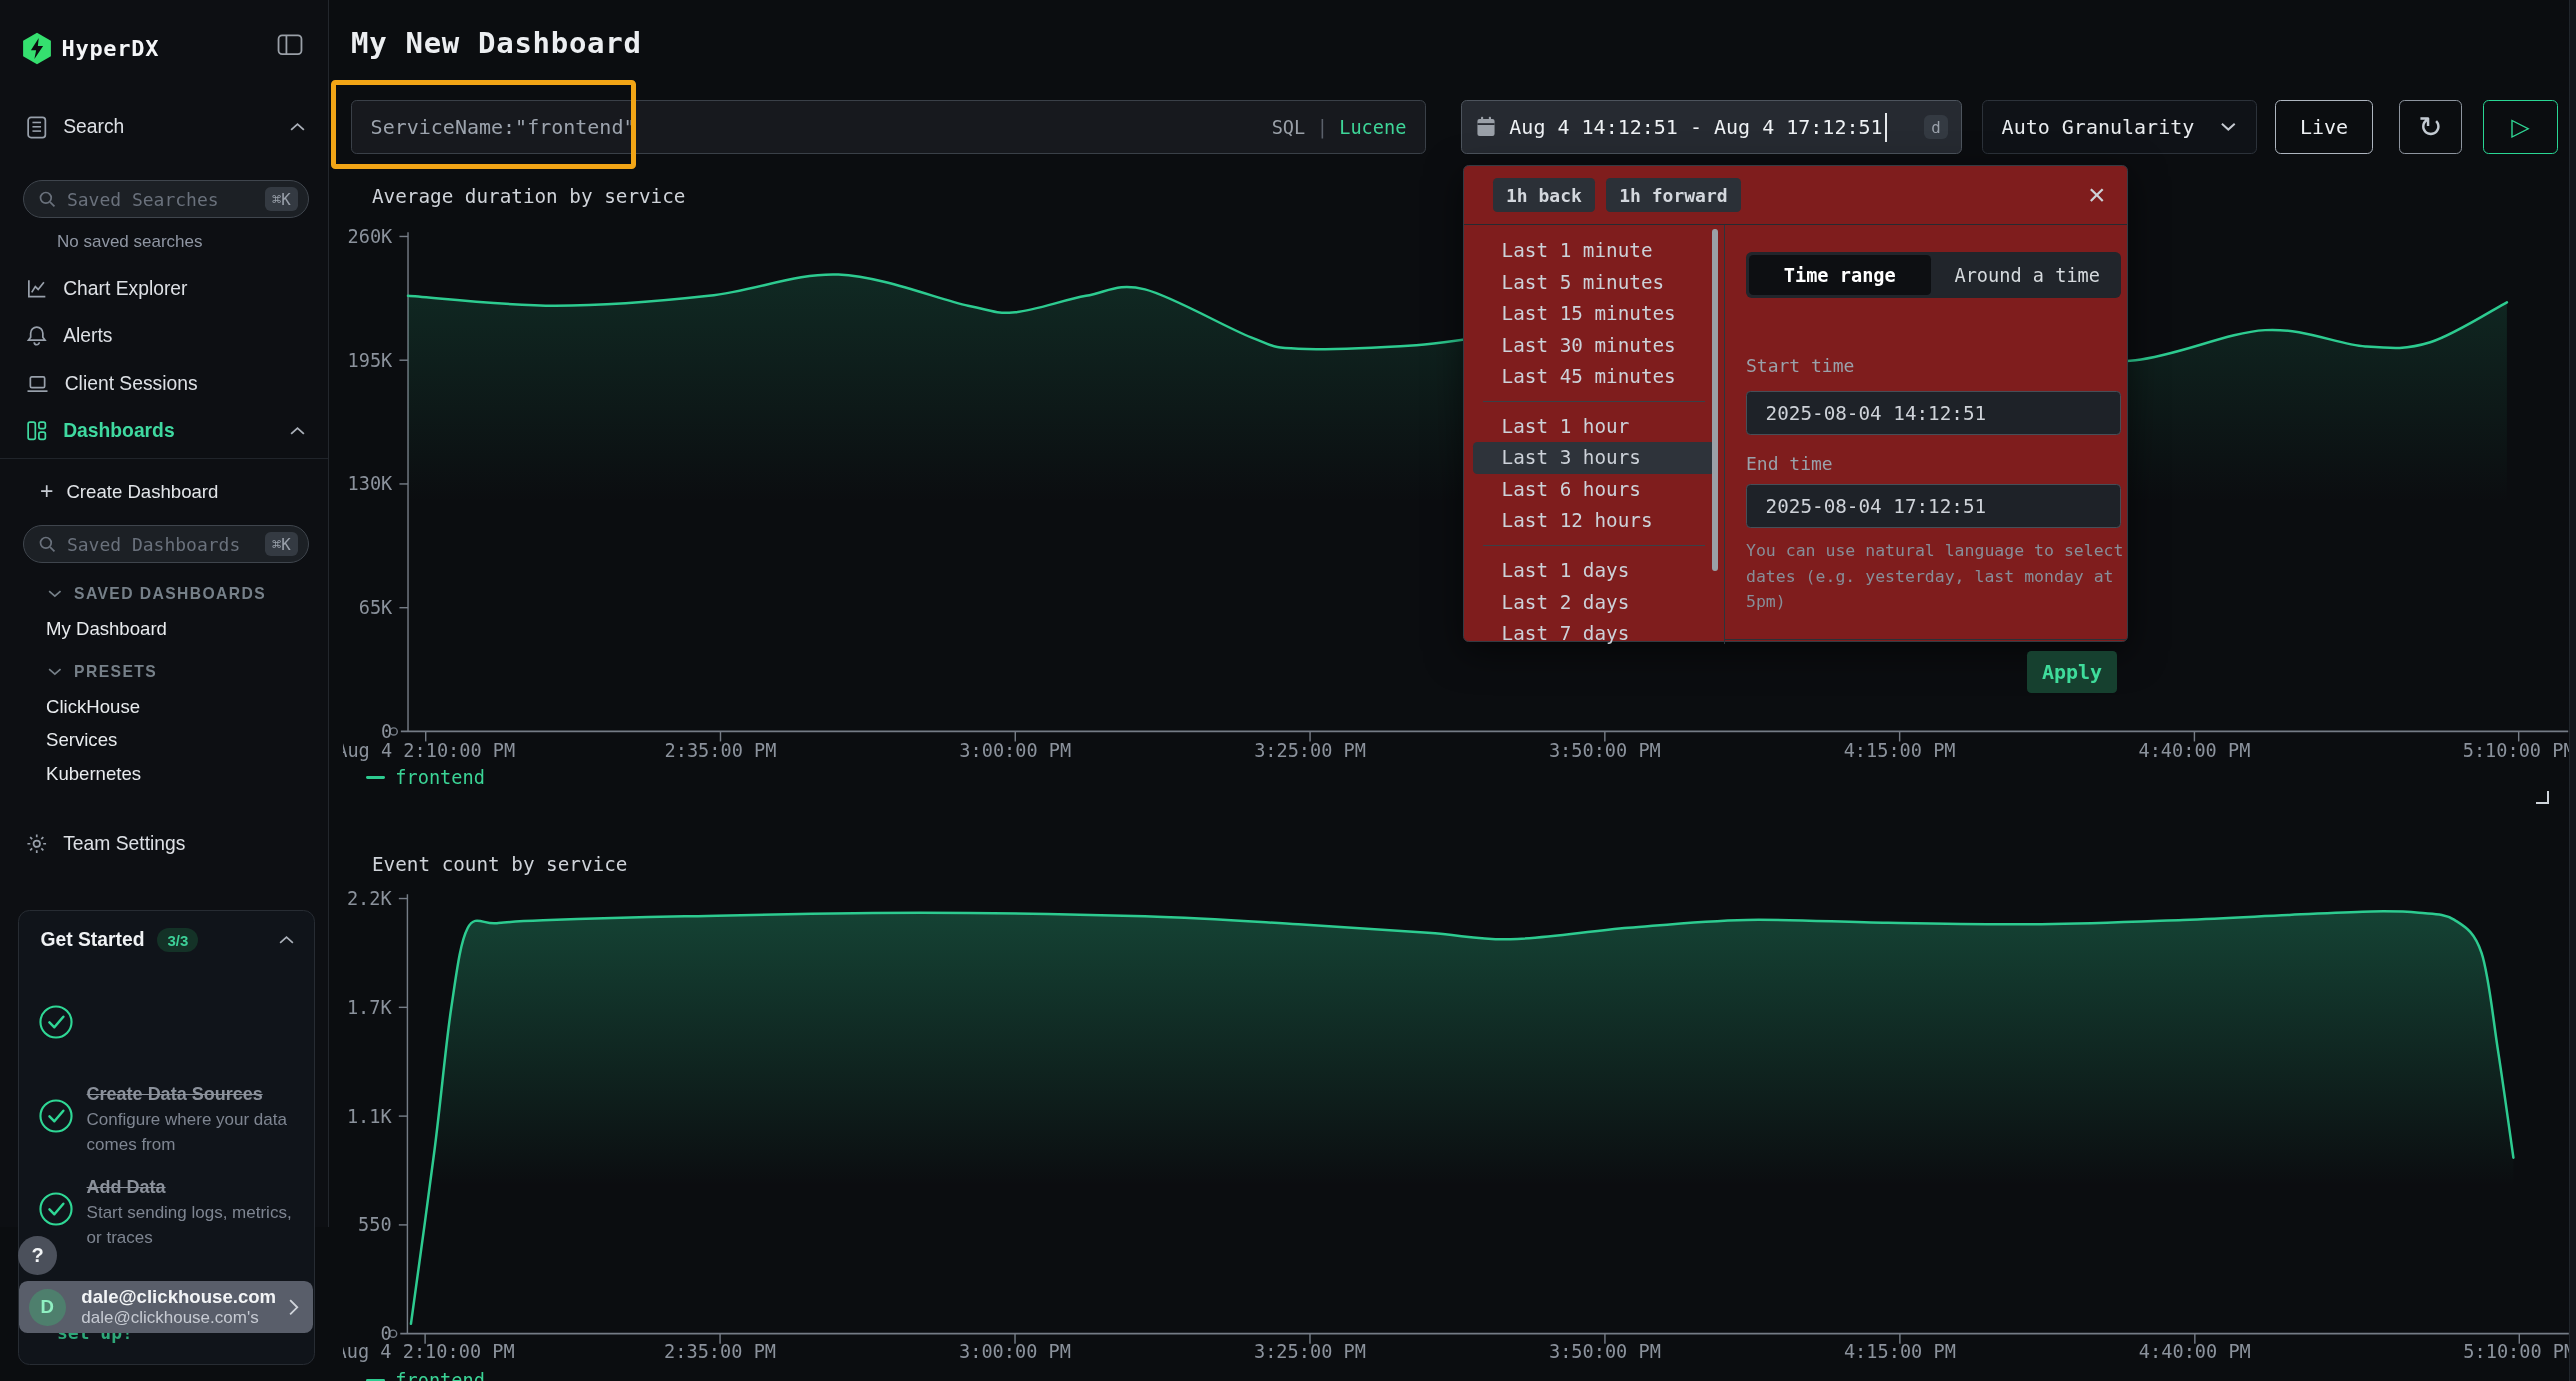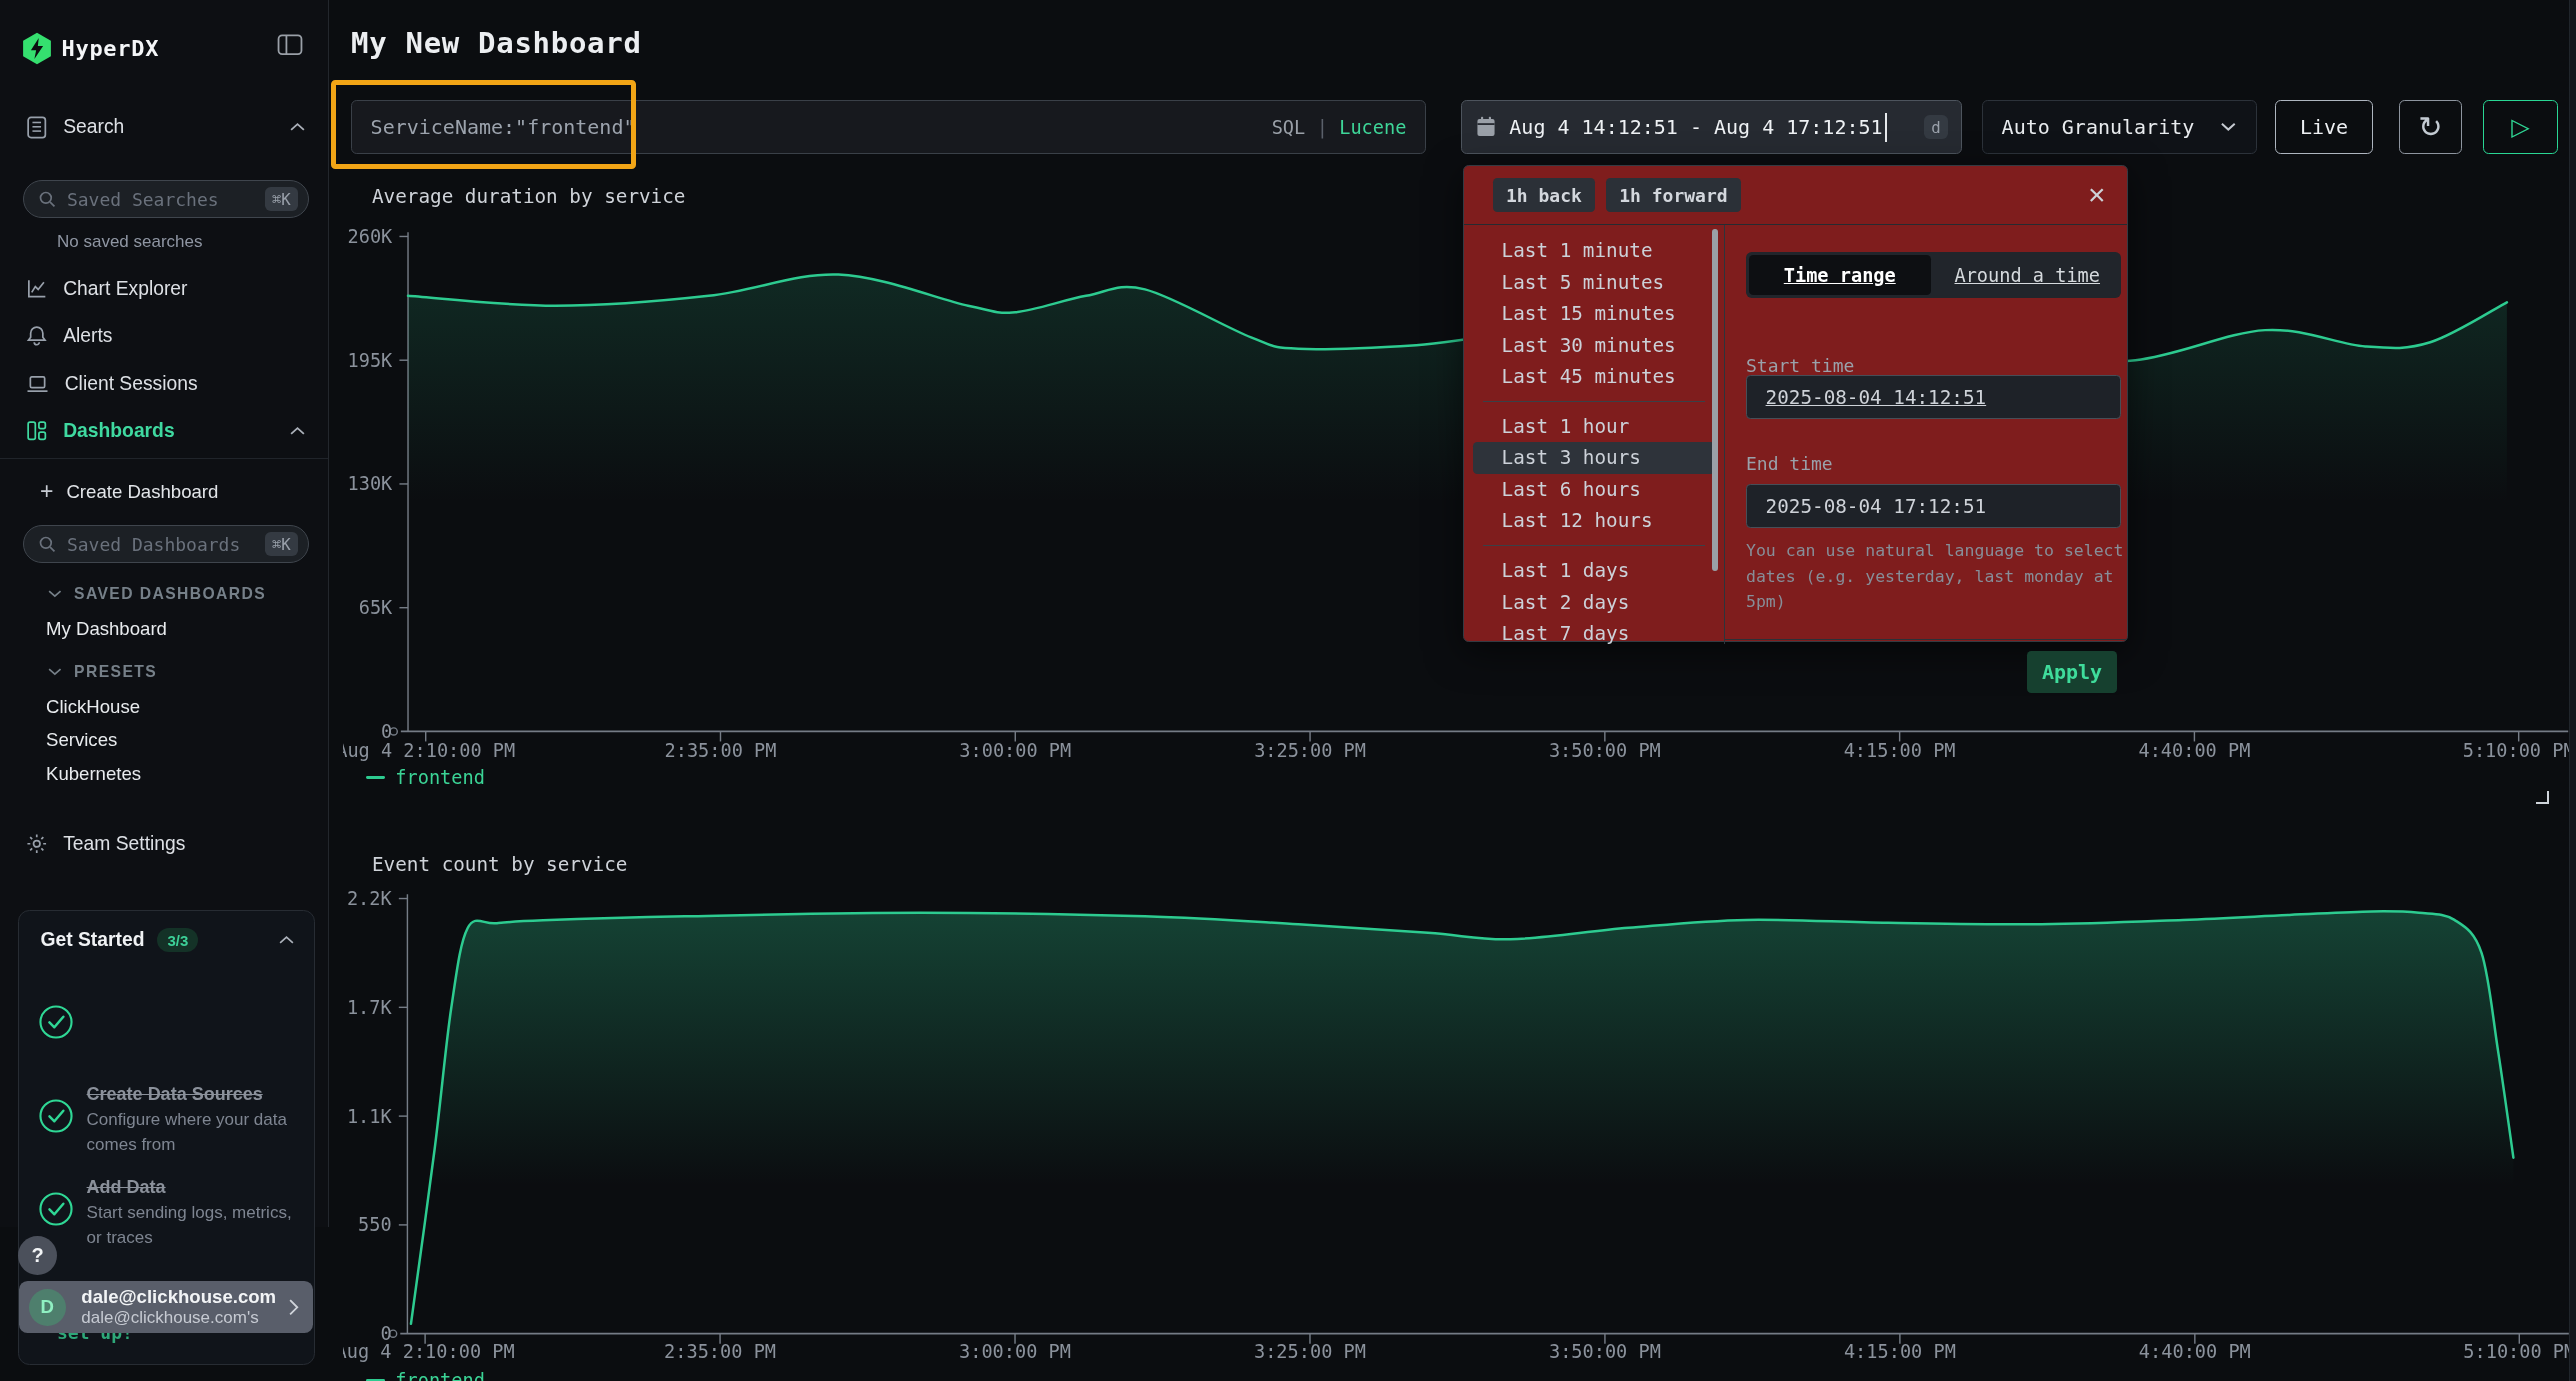--- a/index.html
+++ b/index.html
@@ -83,21 +83,21 @@
   .chip { font-family:"DejaVu Sans Mono", monospace; font-size:18px; font-weight:bold; color:#d3d7dd; background:#2b3037; border-radius:4.3px; height:34px; display:flex; align-items:center; padding:0 13px; margin-right:11.4px; cursor:pointer; }
   .panel-close { margin-left:auto; font-size:30px; color:#cdd2d8; line-height:1; cursor:pointer; }
   .panel-body { position:absolute; left:0; top:59px; width:100%; height:419px; display:flex; }
   .quick-col { position:relative; width:261px; border-right:0.7px solid #2e343b; padding-top:10px; overflow:hidden; }
   .quick-item { height:31.5px; display:flex; align-items:center; padding-left:29px; font-family:"DejaVu Sans Mono", monospace; font-size:19.3px; color:#ccd1d8; margin:0 8.6px; border-radius:4.3px; cursor:pointer; white-space:nowrap; }
   .quick-item.selected { background:#2e333a; }
   .quick-divider { border-top:0.7px solid #3a4047; margin:8.6px 18.6px; }
   .quick-scrollbar { position:absolute; left:248px; top:4.3px; width:5.7px; height:342px; background:#9aa0a7; border-radius:2.9px; }
   .range-col { position:relative; flex:1; }
   .tabs { position:absolute; left:21px; top:27px; width:375px; height:46px; background:#21252b; border-radius:5.7px; display:flex; align-items:center; }
-  .tab { flex:1; height:40px; margin:0 2.9px; display:flex; align-items:center; justify-content:center; font-family:"DejaVu Sans Mono", monospace; font-size:18.6px; color:#d6dade; border-radius:4.3px; cursor:pointer;text-decoration:underline; }
+  .tab { flex:1; height:40px; margin:0 2.9px; display:flex; align-items:center; justify-content:center; font-family:"DejaVu Sans Mono", monospace; font-size:18.6px; color:#d6dade; border-radius:4.3px; cursor:pointer; }
   .tab.active { background:#0d0f12; color:#ffffff; font-weight:bold; }
   .field-label { position:absolute; left:21px; font-family:"DejaVu Sans Mono", monospace; font-size:18px; color:#9aa1aa; }
   .field-input { position:absolute; left:21px; width:375px; height:44px; background:#1e2228; border:0.7px solid #474e57; border-radius:4.3px; display:flex; align-items:center; padding-left:18.6px; font-family:"DejaVu Sans Mono", monospace; font-size:19.3px; color:#ced2d8; cursor:text; }
   .panel-note { position:absolute; left:21px; top:313px; font-family:"DejaVu Sans Mono", monospace; font-size:16.5px; color:#878e98; line-height:1.55; white-space:nowrap; }
   .range-divider { position:absolute; left:0; right:0; top:414px; border-top:0.7px solid #2c3137; }
   .apply-btn { position:absolute; right:10px; top:426px; width:90px; height:42px; background:#16402f; color:#3fdc9b; font-family:"DejaVu Sans Mono", monospace; font-size:20px; font-weight:bold; border:none; border-radius:4.3px; cursor:pointer; }
 
   .page-scroll { position:absolute; right:0; top:0; width:7.2px; height:1381px; background:#14171c; border-left:0.7px solid #20252b; }
   svg.icon { display:block; }
 </style>
@@ -430,21 +430,21 @@
             <div class="quick-item">Last 7 days</div>
           </div>
         <div class="quick-scrollbar"></div>
       </div>
       <div class="range-col">
         <div class="tabs">
           <span class="tab active">Time range</span>
           <span class="tab">Around a time</span>
         </div>
         <div class="field-label" style="top:130px;">Start time</div>
-        <div class="field-input" style="top:150px;text-decoration:underline;">2025-08-04 14:12:51</div>
+        <div class="field-input" style="top:166px;">2025-08-04 14:12:51</div>
         <div class="field-label" style="top:228px;">End time</div>
         <div class="field-input" style="top:259px;">2025-08-04 17:12:51</div>
         <div class="panel-note">
           <div>You can use natural language to select</div>
           <div>dates (e.g. yesterday, last monday at</div>
           <div>5pm)</div>
         </div>
         <div class="range-divider"></div>
         <button class="apply-btn">Apply</button>
       </div>

